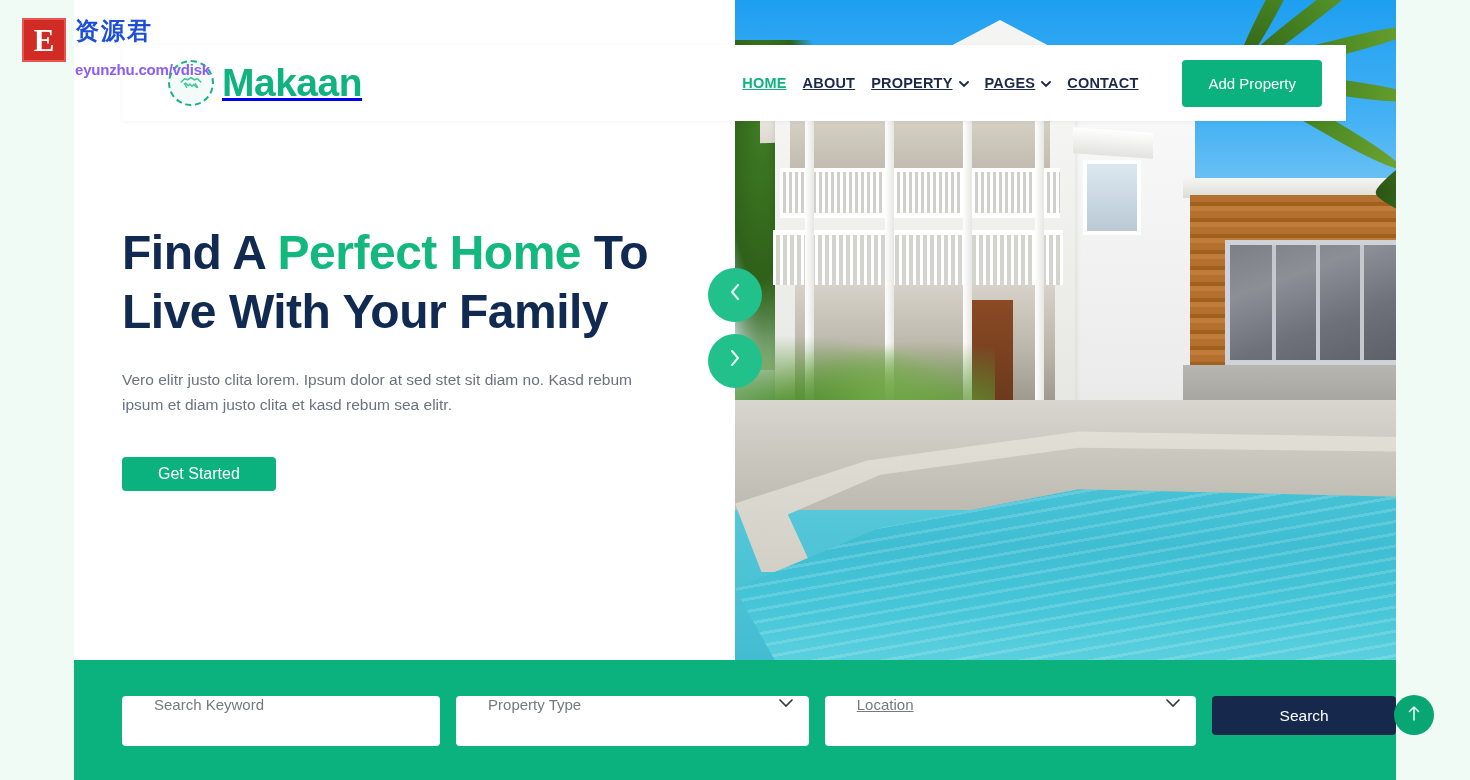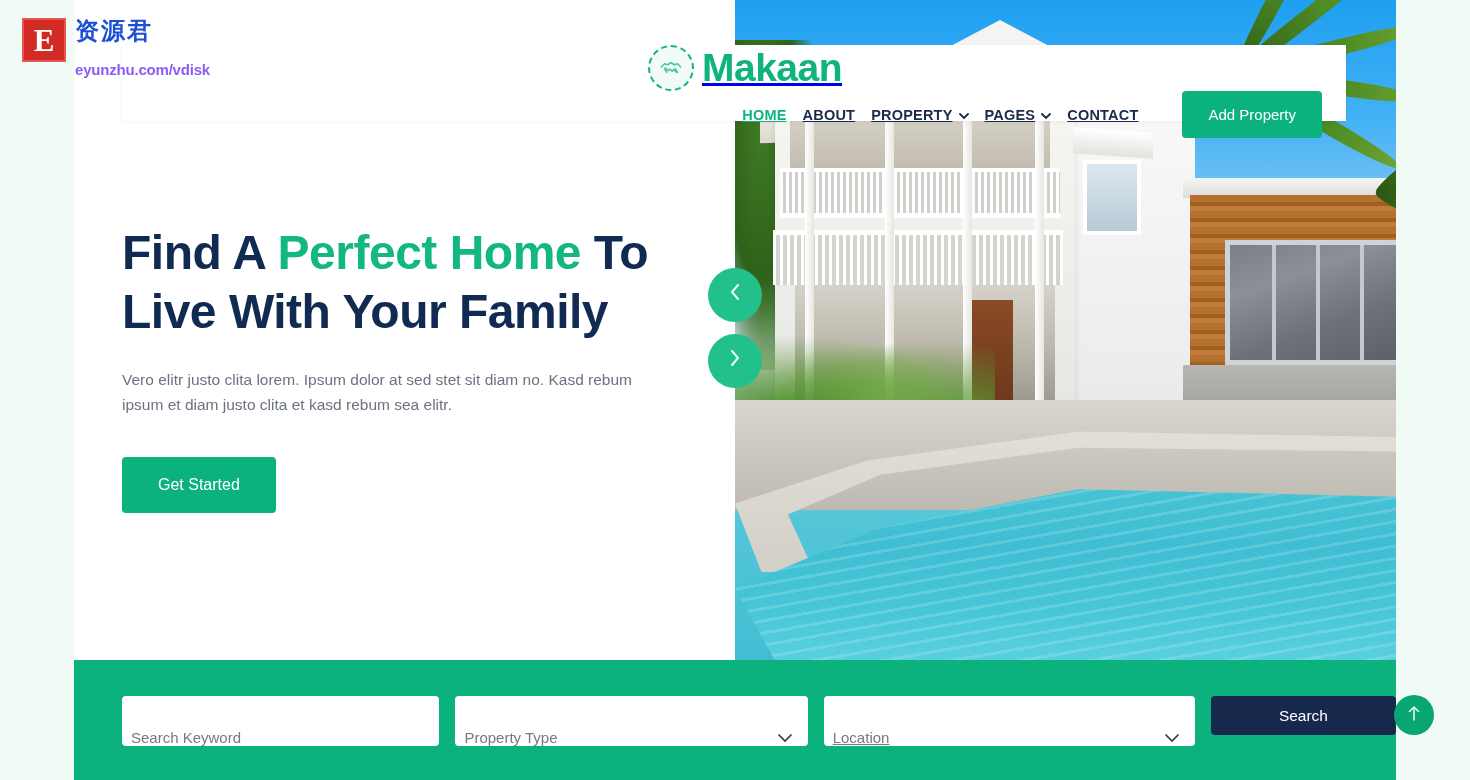--- a/index.html
+++ b/index.html
@@ -196,21 +196,20 @@
     left: 122px;
     top: 45px;
     width: 1224px;
     height: 76px;
     background: #ffffff;
     display: flex;
     align-items: center;
     padding: 0 24px 0 24px;
     box-shadow: 0 1px 4px rgba(0,0,0,.05);
     z-index: 20;
-    flex-direction: column;
   }
   .brand {
     display: flex;
     align-items: center;
     gap: 8px;
     margin-left: 22px;
   }
   .brand-mark {
     width: 46px; height: 46px;
     border-radius: 50%;
@@ -279,21 +278,21 @@
     color: #6b7280;
     max-width: 545px;
   }
   .get-started {
     margin-top: 40px;
     display: inline-block;
     background: #0bb27e;
     color: #fff;
     border: none;
     border-radius: 4px;
-    padding: 19px 36px;
+    padding: 8px 36px;
     font-size: 16px;
     font-family: "Liberation Sans", sans-serif;
     cursor: pointer;
   }
 
   
   .car-btn {
     position: absolute;
     width: 54px; height: 54px;
     border-radius: 50%;
@@ -320,22 +319,22 @@
     align-items: flex-start;
     padding: 36px 0 0 48px;
     gap: 16px;
     z-index: 12;
   }
   .field {
     height: 50px;
     background: #fff;
     border-radius: 4px;
     display: flex;
-    align-items: flex-end;
-    padding: 0 9px;
+    align-items: flex-start;
+    padding: 0 32px;
     font-size: 15px;
     color: #76797e;
     position: relative;
     cursor: text;
   }
   .field-keyword { width: 335px; }
   .field-select { width: 372px; cursor: pointer; }
   .field-location { width: 392px; cursor: pointer; text-decoration: underline; }
   .sel-chev {
     position: absolute;

